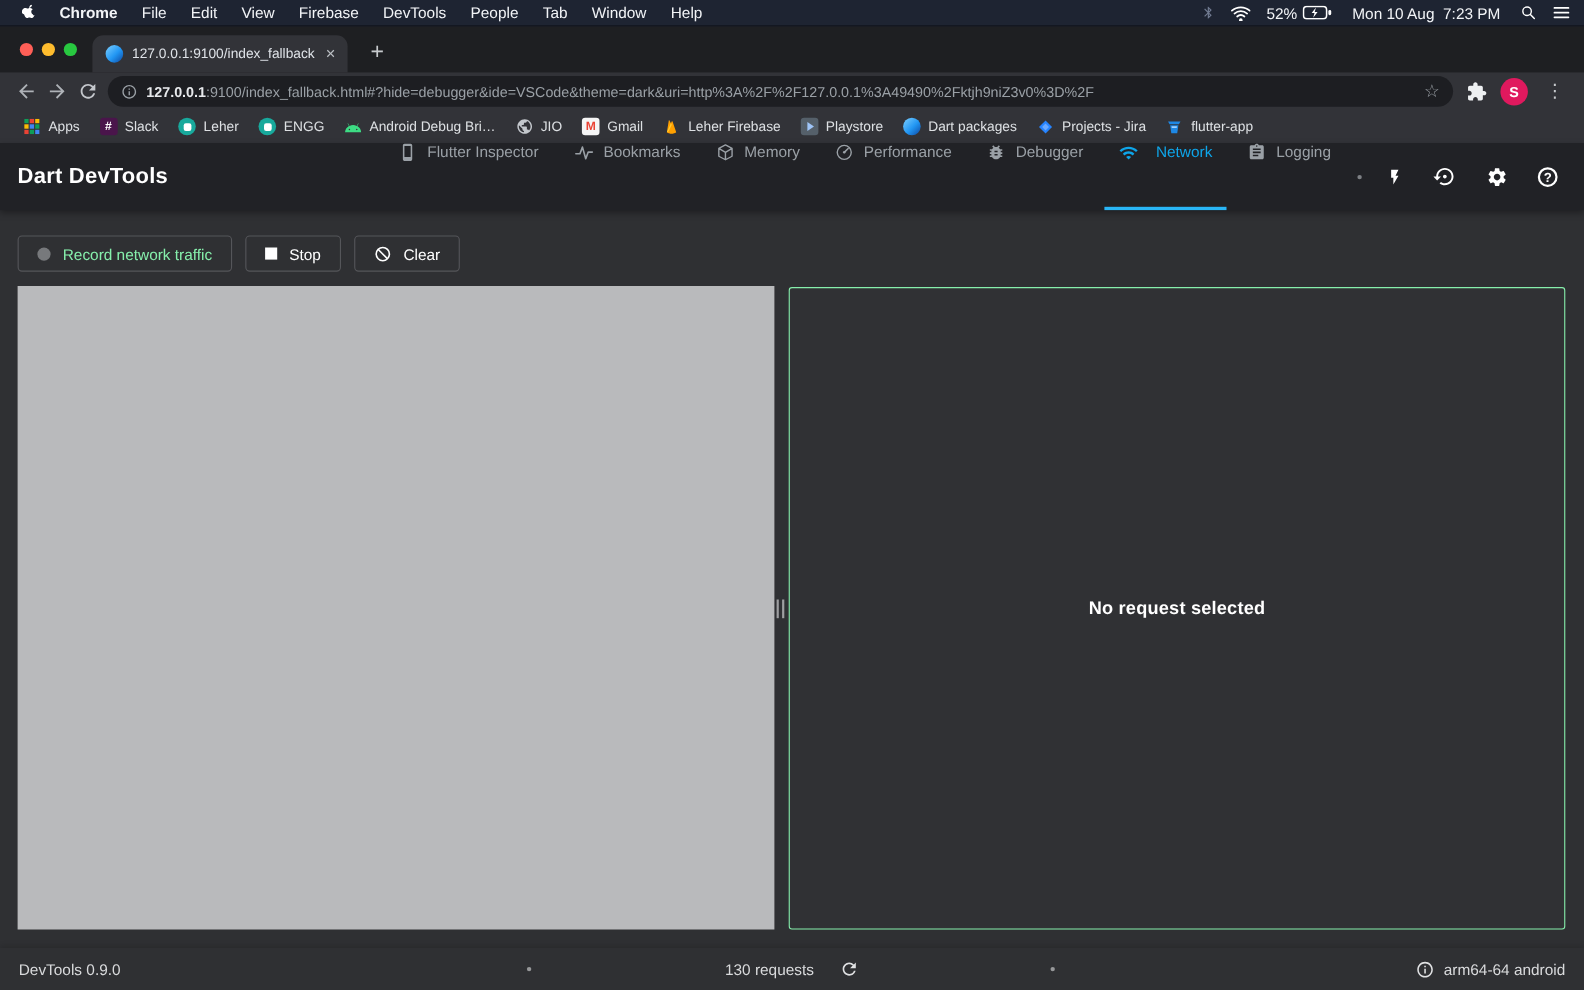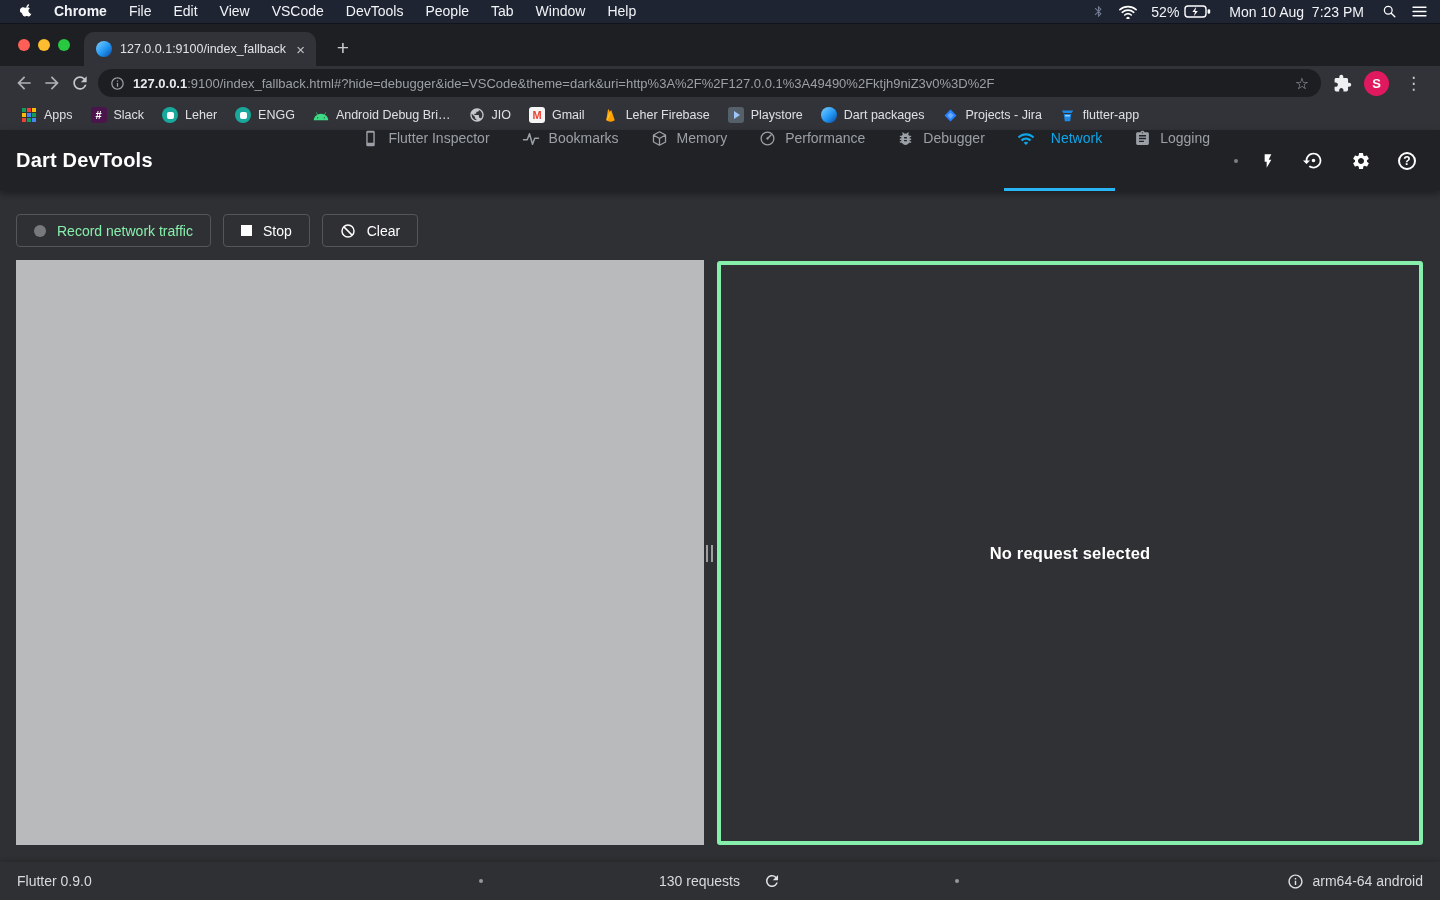--- a/index.html
+++ b/index.html
@@ -83,21 +83,21 @@
     font-family:inherit; }
   .btn.record { color:#86efac;justify-content:flex-end; }
   .record-dot { width:12px; height:12px; border-radius:50%; background:#77797c; }
   .stop-sq { width:11px; height:11px; background:#fff; }
 
   
   .requests-panel { position:absolute; left:16px; top:260px; width:688px; height:585px; background:#b9babc; }
   .splitter { position:absolute; left:706px; top:545px; height:17px; display:flex; gap:3px; align-items:stretch; }
   .splitter i { display:block; width:2px; background:#9e9fa1; }
   .detail-panel { position:absolute; left:717px; top:261px; width:706px; height:584px;
-    border:4px solid #86efac; border-radius:3px; background:#303134;
+    border:1px solid #86efac; border-radius:3px; background:#303134;
     display:flex; align-items:center; justify-content:center; }
   .empty-msg { color:#fff; font-size:16.5px; font-weight:700; letter-spacing:.2px; }
 
   
   .footer { position:absolute; left:0; right:0; bottom:0; height:38px; display:flex; align-items:center;
     padding:0 17px; color:#d9dadc; font-size:14px; box-shadow:0 -2px 5px rgba(0,0,0,.15); }
   .footer-center { position:absolute; left:50%; transform:translateX(-50%); display:flex; align-items:center; gap:23px; }
   .footer-right { margin-left:auto; display:flex; align-items:center; gap:8px; }
   .footer-dot { position:absolute; width:4px; height:4px; border-radius:50%; background:#97989a; top:17px; }
   .footer-dot.d1 { left:479px; } .footer-dot.d2 { left:955px; }
@@ -110,21 +110,21 @@
     <span>
       <svg width="13" height="15" viewBox="0 0 170 200">
           <path fill="#ffffff" d="M150.4 130.3c-2.5 5.7-5.4 10.9-8.7 15.7-4.6 6.5-8.3 11-11.2 13.6-4.5 4.1-9.3 6.2-14.4 6.3-3.7 0-8.1-1-13.3-3.2-5.2-2.1-10-3.2-14.3-3.2-4.6 0-9.5 1.1-14.7 3.2-5.3 2.1-9.5 3.2-12.7 3.3-4.9.2-9.8-2-14.7-6.5-3.1-2.7-7-7.4-11.7-14-5-7.1-9.2-15.3-12.4-24.7C-1.2 110.7-3 101-3 91.5c0-10.9 2.3-20.2 7-28.1 3.7-6.3 8.6-11.3 14.8-14.9 6.1-3.7 12.8-5.5 19.9-5.6 3.9 0 9 1.2 15.4 3.6 6.4 2.4 10.4 3.6 12.2 3.6 1.3 0 5.9-1.4 13.6-4.2 7.3-2.6 13.4-3.7 18.4-3.3 13.6 1.1 23.9 6.5 30.7 16.2-12.2 7.4-18.2 17.7-18.1 31 .1 10.3 3.9 18.9 11.2 25.8 3.3 3.2 7.1 5.6 11.2 7.4-.9 2.6-1.8 5.1-2.9 7.3zM119.1 7.2c0 8.1-3 15.7-8.9 22.7-7.1 8.3-15.7 13.1-25 12.4a25 25 0 0 1-.2-3.1c0-7.8 3.4-16.1 9.4-22.9 3-3.4 6.8-6.3 11.4-8.6 4.6-2.3 9-3.5 13.1-3.7.1 1.1.2 2.2.2 3.2z"></path>
         </svg>
     </span>
   </span>
   <span class="menu-item app-name">Chrome</span>
   <span class="menu-item">File</span>
   <span class="menu-item">Edit</span>
   <span class="menu-item">View</span>
-  <span class="menu-item">VSCode</span>
+  <span class="menu-item">Firebase</span>
   <span class="menu-item">DevTools</span>
   <span class="menu-item">People</span>
   <span class="menu-item">Tab</span>
   <span class="menu-item">Window</span>
   <span class="menu-item">Help</span>
 
   <span class="menubar-right">
     <span>
       <svg width="13" height="15" viewBox="0 0 24 24">
           <path fill="#707a90" d="M17.71 7.71 12 2h-1v7.59L6.41 5 5 6.41 10.59 12 5 17.59 6.41 19 11 14.41V22h1l5.71-5.71-4.3-4.29 4.3-4.29zM13 5.83l1.88 1.88L13 9.59V5.83zm1.88 10.46L13 18.17v-3.76l1.88 1.88z"></path>
@@ -414,21 +414,21 @@
 <div class="requests-panel"></div>
 <div class="splitter">
     <i></i>
     <i></i>
   </div>
 <div class="detail-panel">
   <span class="empty-msg">No request selected</span>
 </div>
 
 <div class="footer">
-  <span>Flutter 0.9.0</span>
+  <span>DevTools 0.9.0</span>
   <span class="footer-dot d1"></span>
   <span class="footer-center">
     <span>130 requests</span>
     <span>
       <svg width="18" height="18" viewBox="0 0 24 24">
           <path fill="#e0e1e3" d="M17.65 6.35A7.96 7.96 0 0 0 12 4c-4.42 0-7.99 3.58-7.99 8s3.57 8 7.99 8c3.73 0 6.84-2.55 7.73-6h-2.08a5.99 5.99 0 0 1-5.65 4c-3.31 0-6-2.69-6-6s2.69-6 6-6c1.66 0 3.14.69 4.22 1.78L13 11h7V4l-2.35 2.35z"></path>
         </svg>
     </span>
   </span>
   <span class="footer-dot d2"></span>

